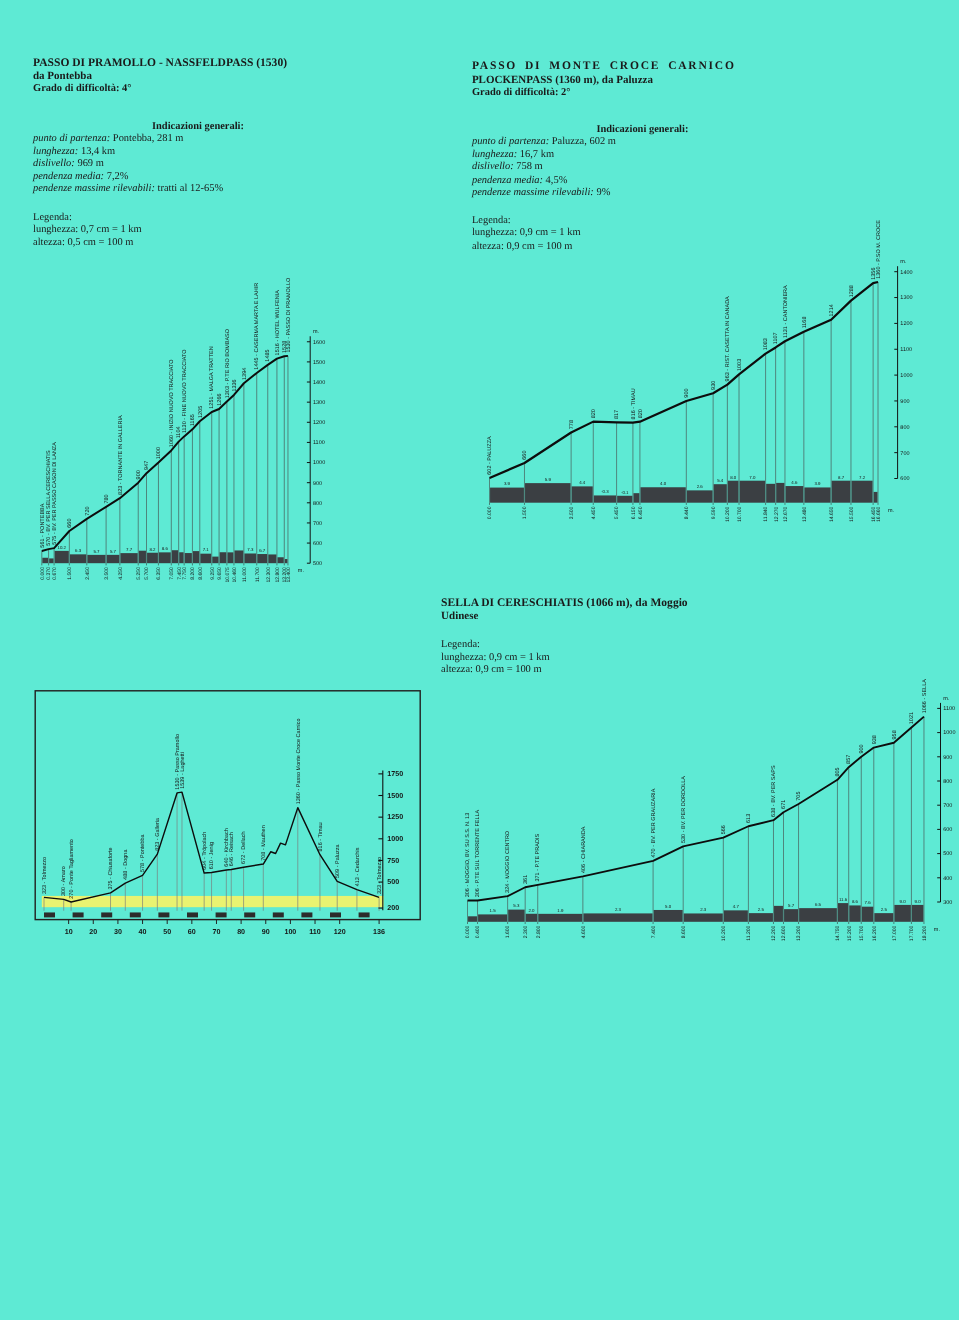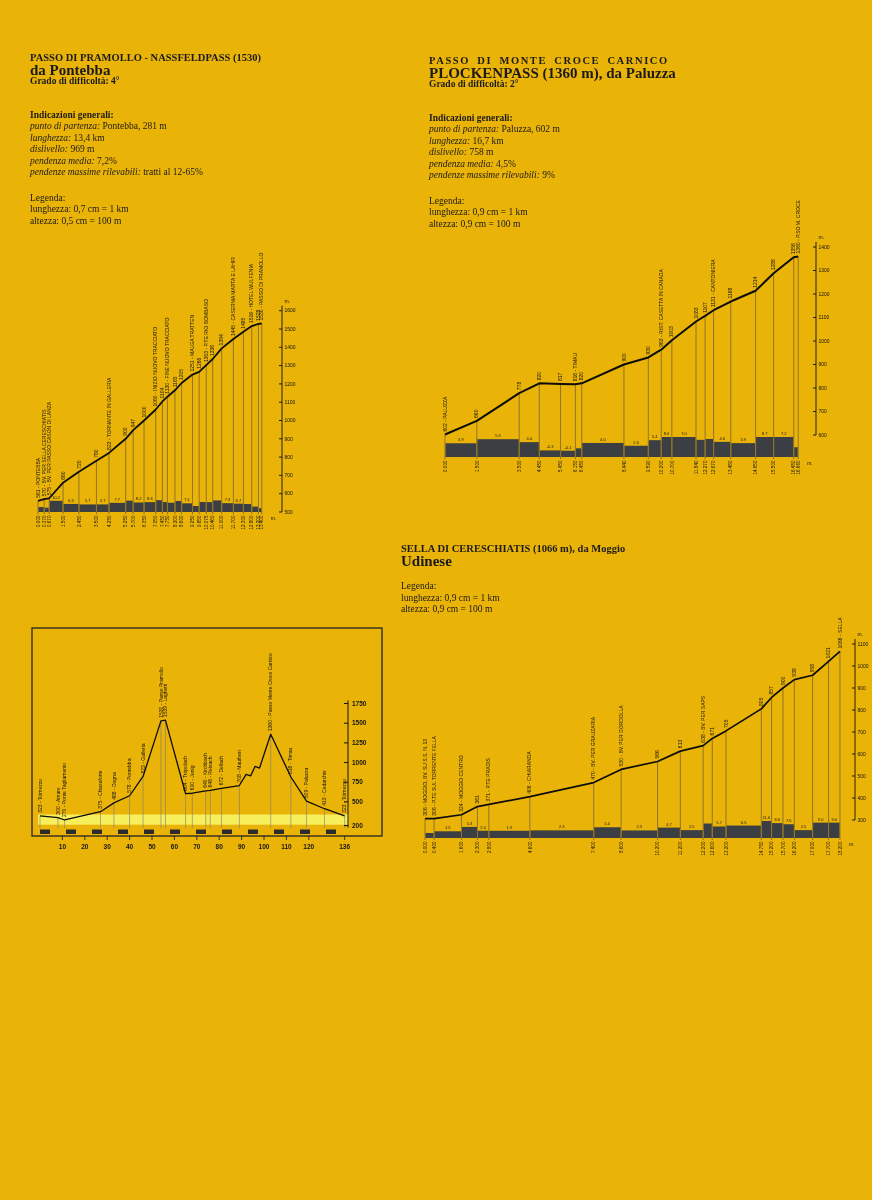--- a/index.html
+++ b/index.html
@@ -1,23 +1,23 @@
 <!DOCTYPE html>
 <html><head>
 <meta charset="utf-8">
 <style>
   html,body{margin:0;padding:0;background:#d9d9d9;}
-  .page{position:relative;width:872px;height:1200px;background:#eab308;overflow:hidden;
+  .page{position:relative;width:872px;height:1200px;background:#5eead4;overflow:hidden;
         font-family:"Liberation Serif",serif;color:#1a1a1a;}
   .tb{position:absolute;font-size:9.5px;line-height:11.5px;}
   .tb .title{font-weight:bold;font-size:10.5px;line-height:12px;margin:0;}
   .tb .title.spread{letter-spacing:1.6px;word-spacing:3px;}
-  .tb .subtitle{font-weight:bold;font-size:15px;line-height:12px;}
+  .tb .subtitle{font-weight:bold;font-size:10px;line-height:12px;}
   .tb .difficulty{font-weight:bold;}
-  .tb .info-heading{font-weight:bold;margin-top:22px;}
+  .tb .info-heading{font-weight:bold;margin-top:22px;text-align:center;}
   .tb .iline i{font-style:italic;}
   .tb .legend-heading{margin-top:14px;font-family:Liberation Serif, serif;}
   svg{position:absolute;overflow:visible;font-family:"Liberation Sans",sans-serif;}
   svg text{fill:#151515;}
 </style>
 </head>
 <body>
 
 <div class="page">
 

